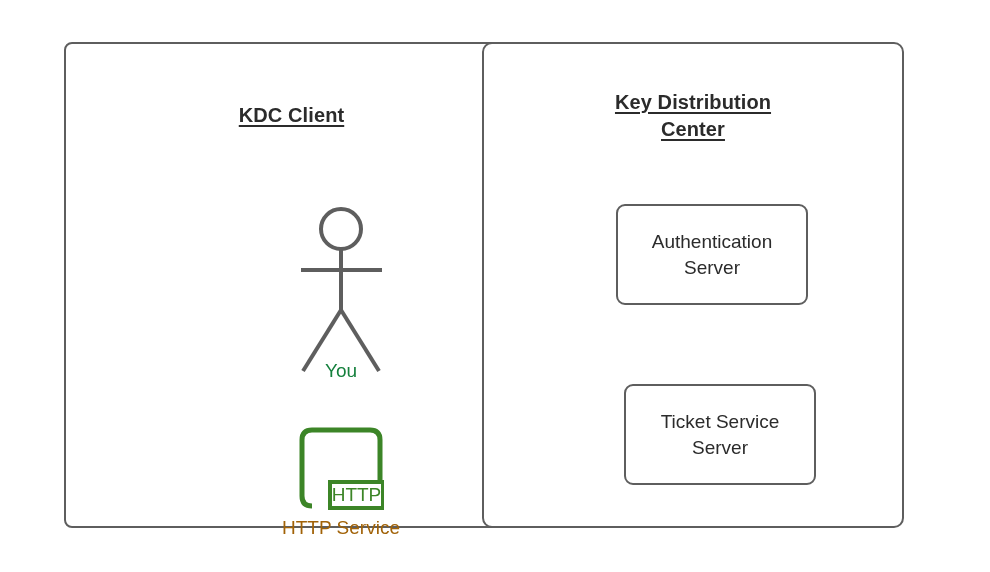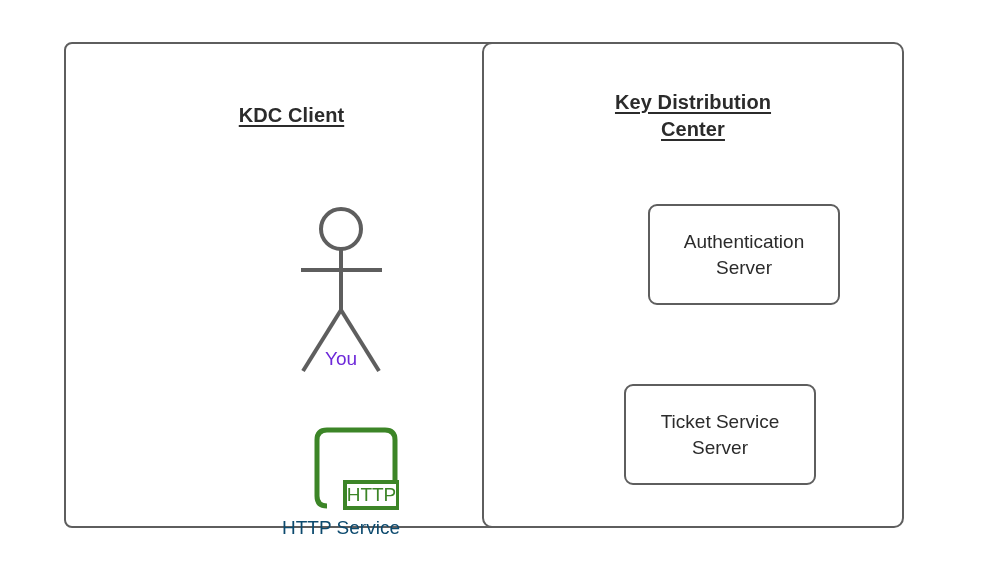--- a/index.html
+++ b/index.html
@@ -53,61 +53,61 @@
     left: 215px;
     top: 155px;
     width: 120px;
     height: 180px;
   }
   .figure svg { display: block; }
 
   .figure-label {
     position: absolute;
     left: 185px;
-    top: 304px;
+    top: 316px;
     width: 180px;
     text-align: center;
     font-size: 19px;
-    color: #6d28d9;
+    color: #15803d;
   }
 
   
   .http-icon {
     position: absolute;
-    left: 247px;
+    left: 232px;
     top: 382px;
     width: 86px;
     height: 84px;
   }
   .http-icon svg { display: block; }
 
   .http-label {
     position: absolute;
     left: 185px;
     top: 473px;
     width: 180px;
     text-align: center;
     font-size: 19px;
-    color: #0c4a6e;
+    color: #a16207;
   }
 
   
   .server-box {
     position: absolute;
     box-sizing: border-box;
     width: 192px;
     height: 101px;
     border: 2px solid #5e5e5e;
     border-radius: 9px;
     background: #ffffff;
     display: flex;
     align-items: center;
     justify-content: center;
   }
-  .server-box-1 { left: 648px; top: 204px; }
+  .server-box-1 { left: 616px; top: 204px; }
   .server-box-2 { left: 624px; top: 384px; }
 
   .server-label {
     font-size: 19px;
     color: #2b2b2b;
     text-align: center;
     line-height: 26px;
     white-space: pre-line;
   }
 </style>

